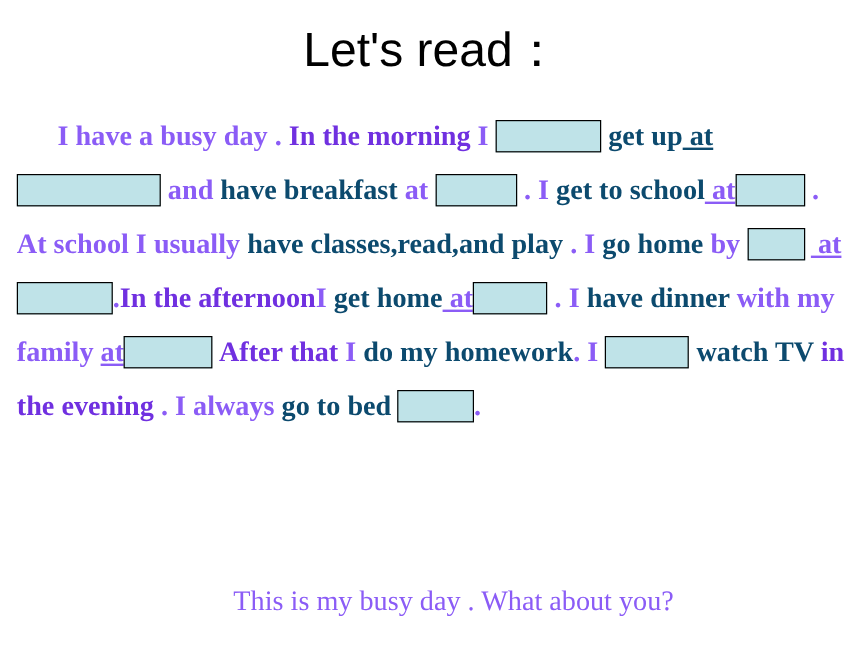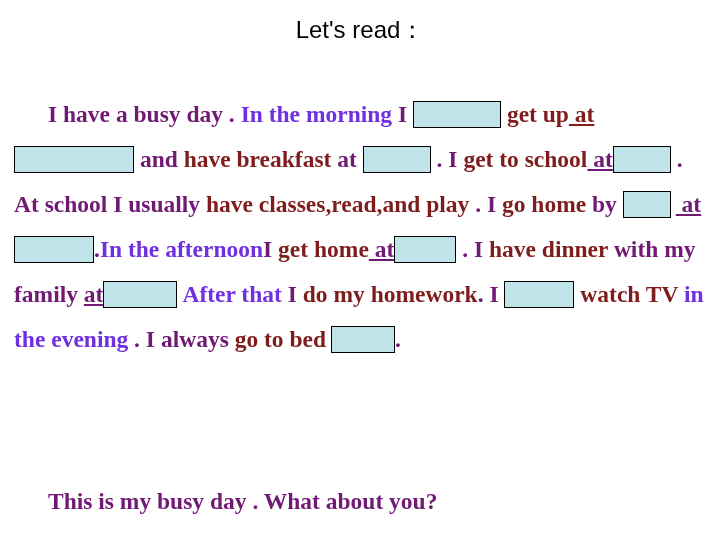--- a/index.html
+++ b/index.html
@@ -15,45 +15,45 @@
   }
   #slide {
     position: relative;
     width: 720px;
     height: 540px;
     box-sizing: border-box;
   }
   #title {
     text-align: center;
     font-family: "Liberation Sans", sans-serif;
-    font-size: 24px;
+    font-size: 40px;
     line-height: 36px;
     color: #000000;
-    padding-top: 12px;
+    padding-top: 24px;
     font-weight: normal;
     margin: 0;
   }
   #title .line {
     display: block;
   }
   #body-text {
     position: absolute;
     top: 92px;
     left: 14px;
     width: 694px;
     font-family: "Liberation Serif", serif;
     font-weight: bold;
     font-size: 23.5px;
     line-height: 45px;
     color: #000000;
     text-align: left;
   }
-  .red { color: #7f1d1d; }
+  .red { color: #0c4a6e; }
   .purple { color: #7030e0; margin-top: 27px; }
-  .blk { color: #701a75; }
+  .blk { color: #8b5cf6; }
   .indent { display: inline-block; width: 34px; }
   
   .box {
     display: inline-block;
     background: #bfe3e8;
     border: 1px solid #000000;
     vertical-align: middle;
     position: relative;
     top: -2px;
   }
@@ -67,23 +67,24 @@
   .b8 { width: 72px; height: 25px; }
   .b9 { width: 68px; height: 25px; }
   .b11 { width: 62px; height: 25px; }
   .ul { text-decoration: underline; }
   #closing {
     position: absolute;
     top: 488px;
     left: 14px;
     width: 694px;
     font-family: "Liberation Serif", serif;
-    font-weight: bold;
+    font-weight: normal;
     font-size: 23.5px;
     color: #000000;
+    text-align: center;
   }
   .space { display: inline-block; width: 5px; }
 </style>
 </head>
 <body>
 
 <div id="slide">
 
   <div id="title">
     <span class="line">Let's read：</span>

